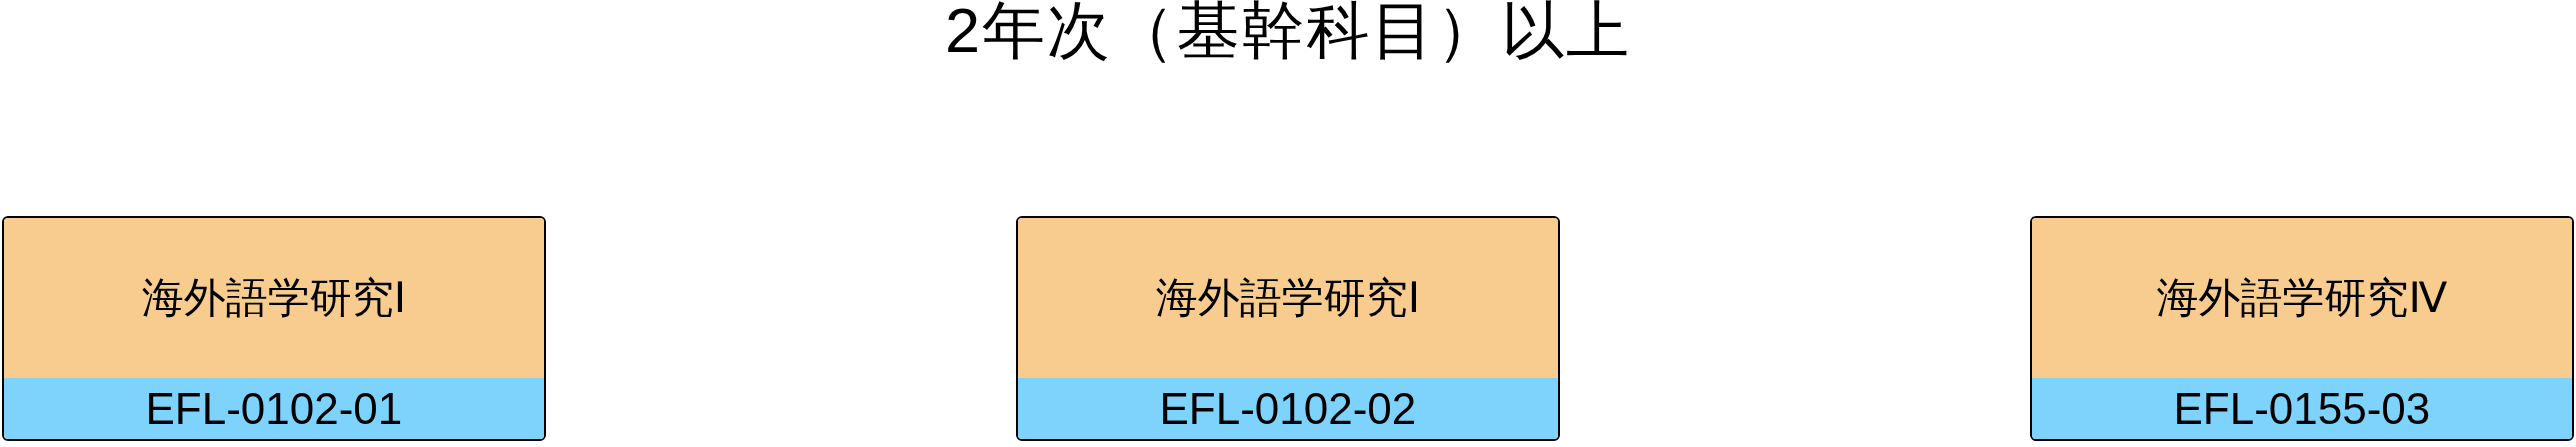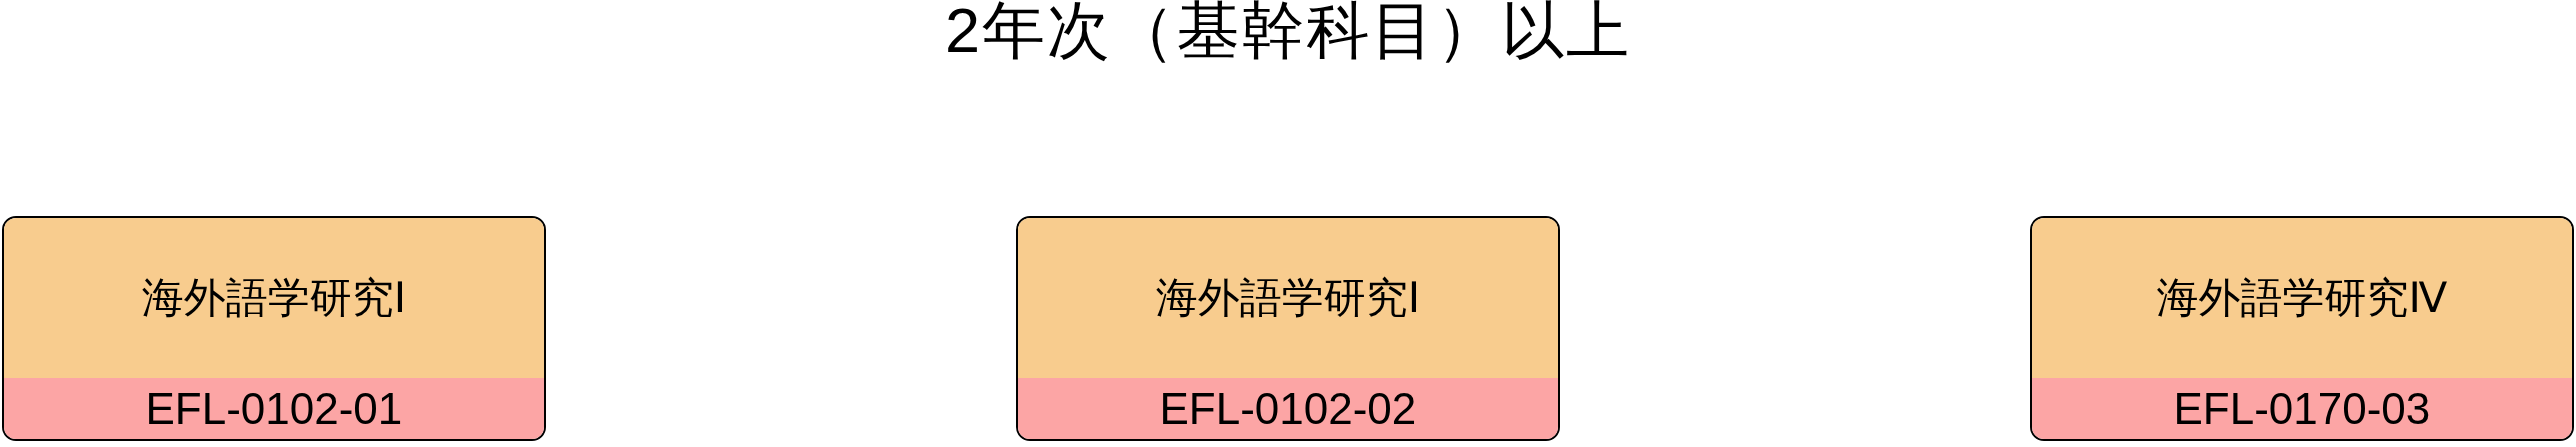--- a/index.html
+++ b/index.html
@@ -33,42 +33,42 @@
     left: 1.9px;
     width: 2572px;
     display: flex;
     justify-content: space-between;
   }
   .course-card {
     width: 544px;
     height: 225px;
     box-sizing: border-box;
     border: 2.9px solid var(--card-border, #000000);
-    border-radius: 14px;
+    border-radius: 6px;
     overflow: hidden;
     background: #ffffff;
     display: flex;
     flex-direction: column;
   }
   .card-header {
     flex: 1 1 auto;
     background: var(--card-header-bg, #F8CC8E);
     display: flex;
     align-items: center;
     justify-content: center;
   }
   .card-name {
     font-size: 42px;
     line-height: 1;
     white-space: nowrap;
   }
   .card-footer {
     height: 61px;
     flex: 0 0 61px;
-    background: #fca5a5;
+    background: #7dd3fc;
     display: flex;
     align-items: center;
     justify-content: center;
   }
   .card-code {
     font-size: 44px;
     line-height: 1;
     white-space: nowrap;
   }
 </style>
@@ -95,19 +95,19 @@
     <div class="card-footer">
       <span class="card-code">EFL-0102-02</span>
     </div>
   </div>
 
   <div class="course-card">
     <div class="card-header">
       <span class="card-name">海外語学研究Ⅳ</span>
     </div>
     <div class="card-footer">
-      <span class="card-code">EFL-0170-03</span>
+      <span class="card-code">EFL-0155-03</span>
     </div>
   </div>
 
 
 </div>
 
 
 </body></html>

